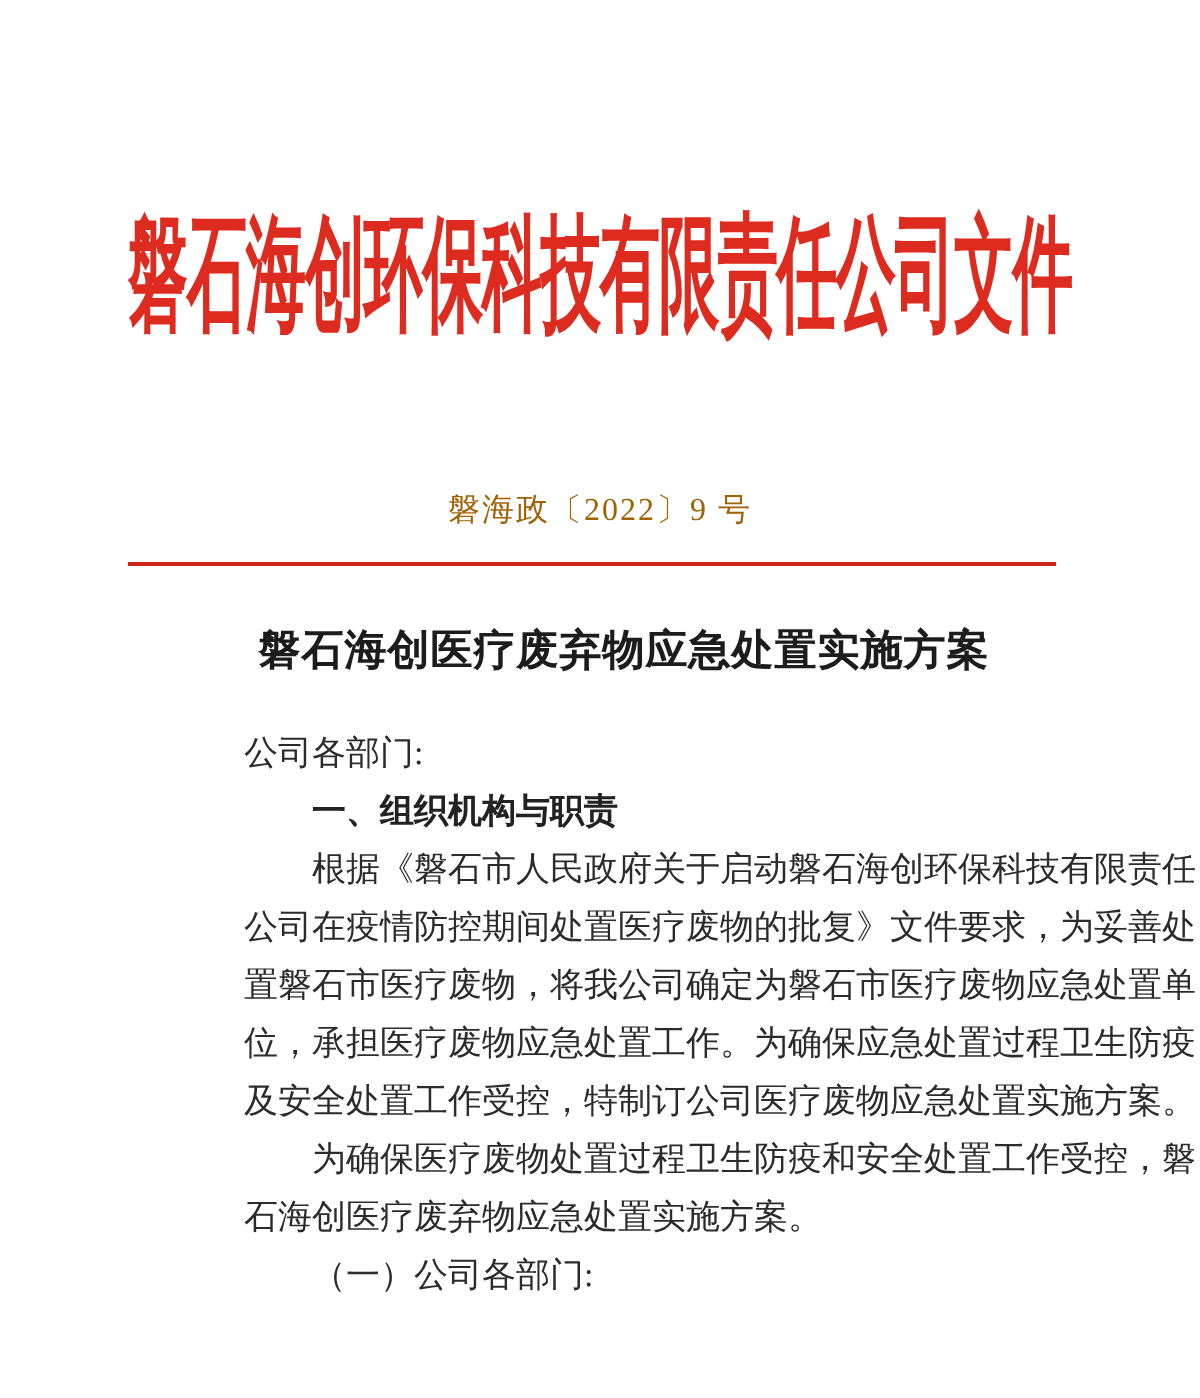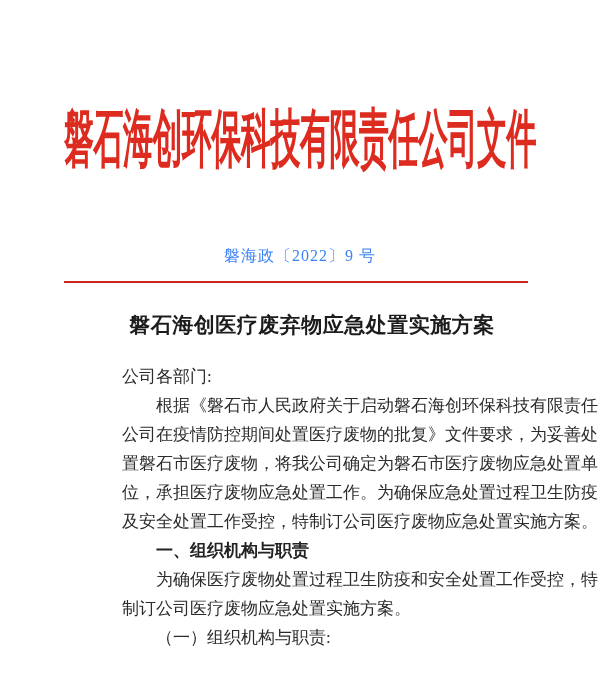--- a/index.html
+++ b/index.html
@@ -32,21 +32,21 @@
     white-space: nowrap;
   }
   .doc-number {
     position: absolute;
     top: 246px;
     left: 0;
     width: 100%;
     text-align: center;
     font-size: 16px;
     line-height: 20px;
-    color: #3b82f6;
+    color: #a16207;
     letter-spacing: 1px;
   }
   .red-line {
     position: absolute;
     top: 281px;
     left: 64px;
     width: 464px;
     height: 2px;
     background: var(--rule-red, #d0251a);
   }
@@ -92,19 +92,19 @@
   <div class="org-title">磐石海创环保科技有限责任公司文件</div>
 
   <div class="doc-number">磐海政〔2022〕9 号</div>
 
   <div class="red-line"></div>
 
   <h1 class="doc-title">磐石海创医疗废弃物应急处置实施方案</h1>
 
   <div class="doc-body">
     <p class="salutation">公司各部门:</p>
+    <p class="indent section-heading">一、组织机构与职责</p>
     <p class="indent">根据《磐石市人民政府关于启动磐石海创环保科技有限责任公司在疫情防控期间处置医疗废物的批复》文件要求，为妥善处置磐石市医疗废物，将我公司确定为磐石市医疗废物应急处置单位，承担医疗废物应急处置工作。为确保应急处置过程卫生防疫及安全处置工作受控，特制订公司医疗废物应急处置实施方案。</p>
-    <p class="indent section-heading">一、组织机构与职责</p>
-    <p class="indent">为确保医疗废物处置过程卫生防疫和安全处置工作受控，特制订公司医疗废物应急处置实施方案。</p>
-    <p class="indent">（一）组织机构与职责:</p>
+    <p class="indent">为确保医疗废物处置过程卫生防疫和安全处置工作受控，磐石海创医疗废弃物应急处置实施方案。</p>
+    <p class="indent">（一）公司各部门:</p>
   </div>
 
 </div>
 
 </body></html>

